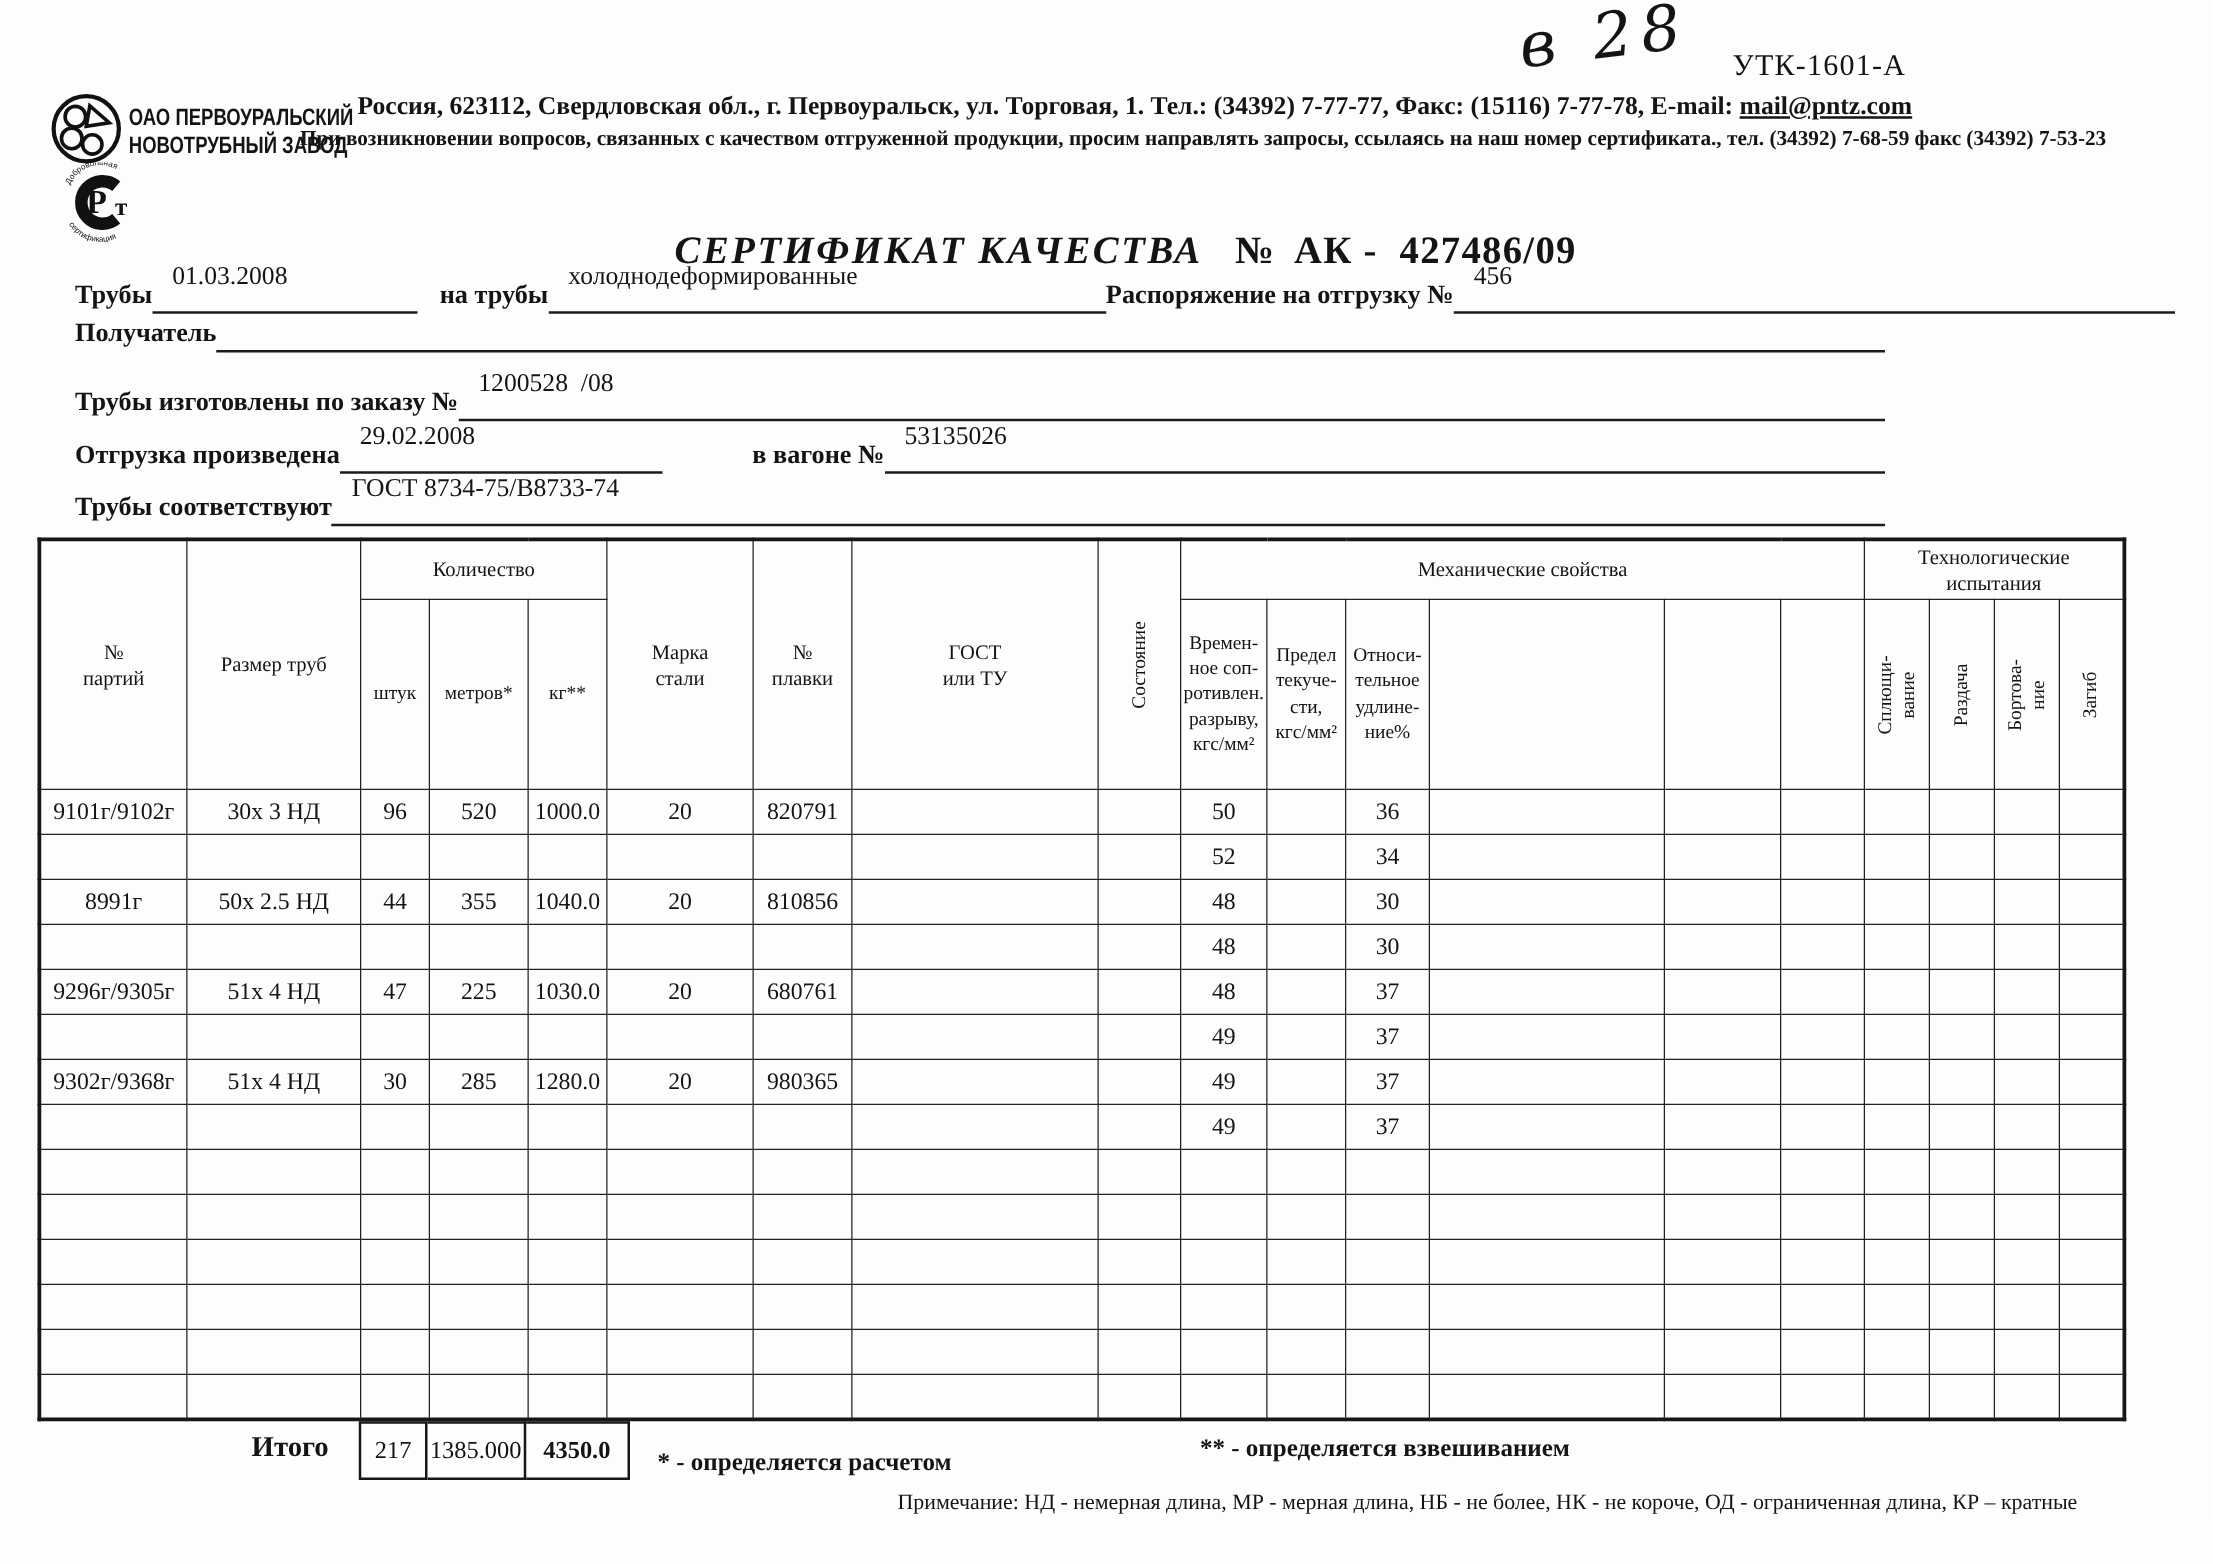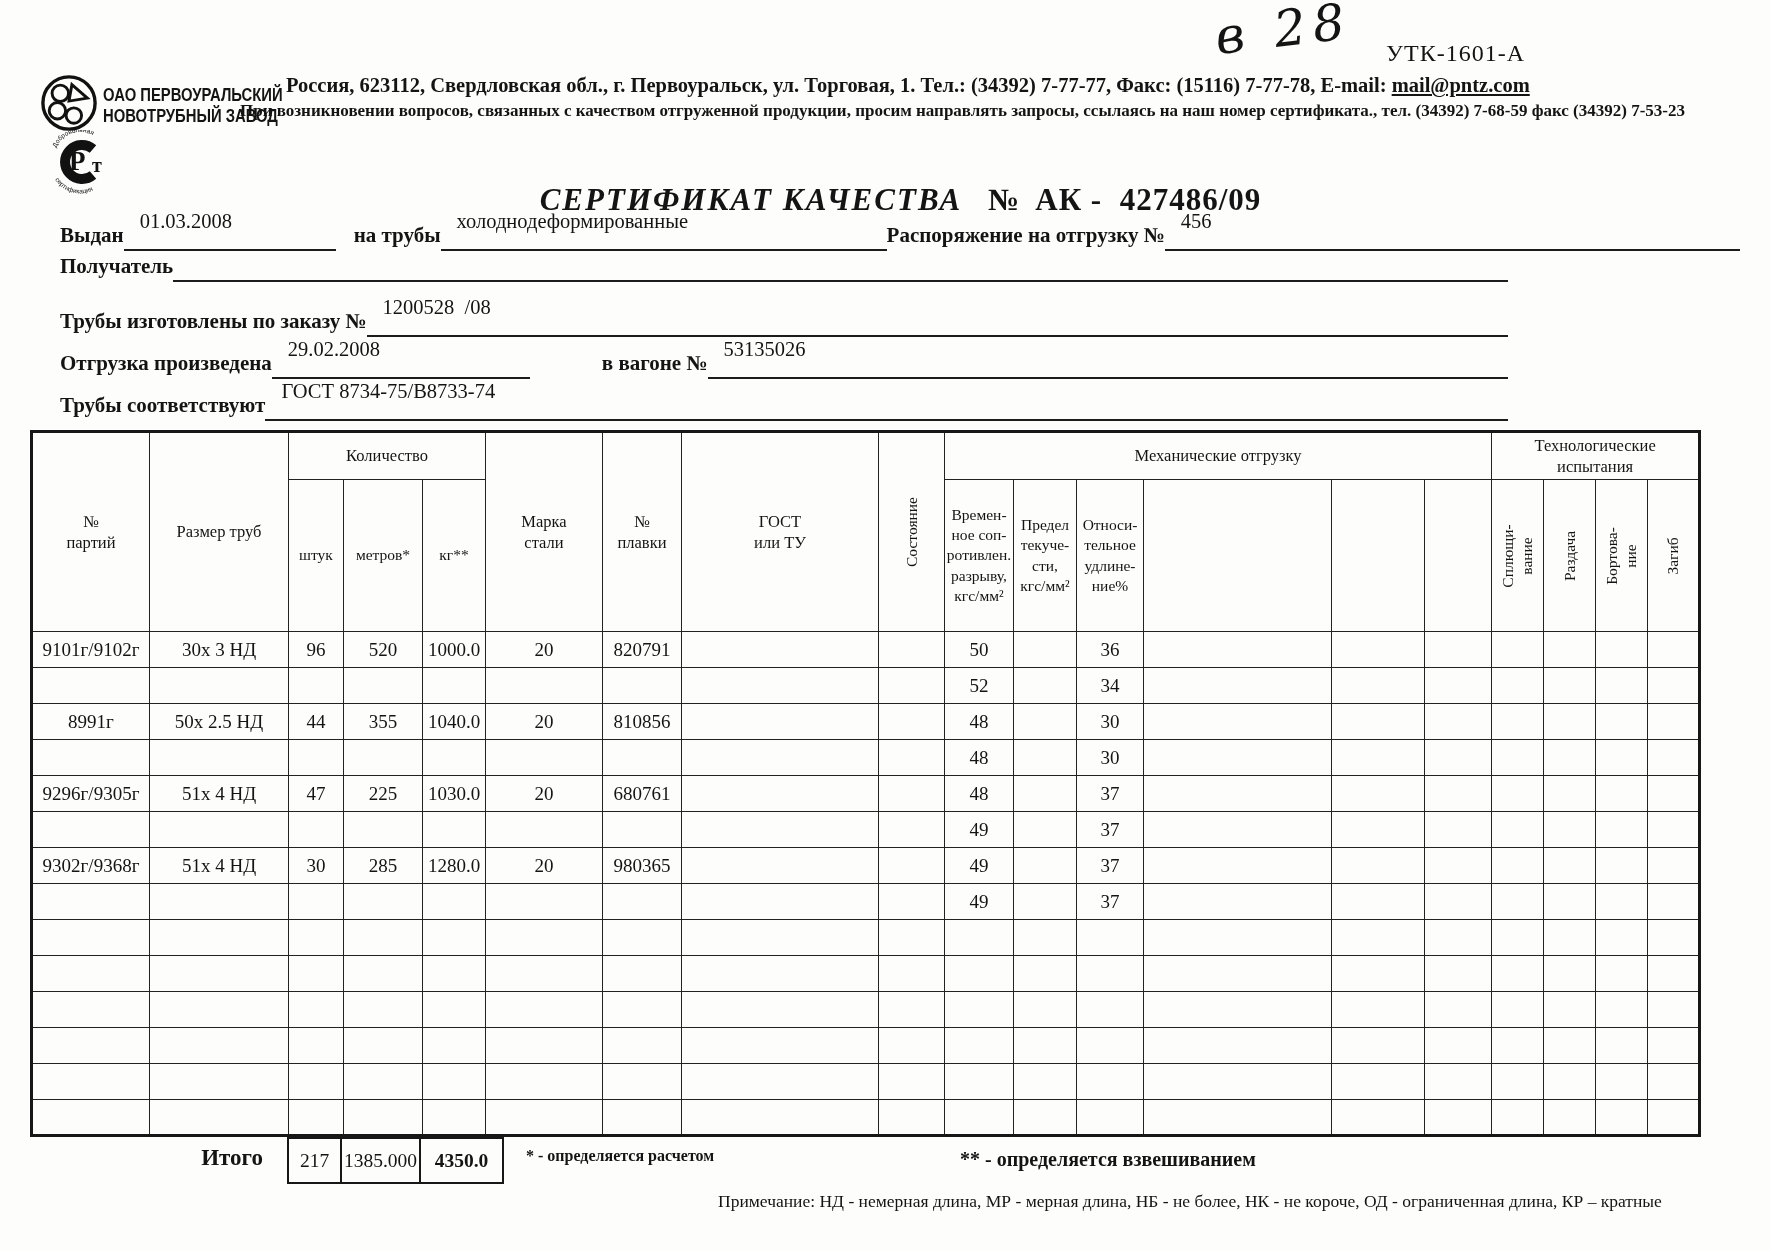--- a/index.html
+++ b/index.html
@@ -67,21 +67,21 @@
     position:absolute; top:50%; left:50%;
     transform:translate(-50%,-50%) rotate(-90deg);
     white-space:pre-line; font-size:15.5px; line-height:1.2; text-align:center; width:max-content;
   }
 
   
   .totals { position:absolute; left:30px; top:1137px; display:flex; align-items:stretch; }
   .tot-label { width:257px; text-align:right; padding:8px 24px 0 0; font-weight:bold; font-size:23px; }
   .tot-box { border:2.5px solid #171717; height:47px; display:flex; align-items:center; justify-content:center; font-size:19.5px; }
   .tb1 { width:55px; } .tb2 { width:79px; border-left:none; } .tb3 { width:83px; border-left:none;font-weight:bold; }
-  .foot1 { margin-left:22px; font-weight:bold; font-size:16px; padding-top:10px; }
+  .foot1 { margin-left:22px; font-weight:bold; font-size:20px; padding-top:22px; }
   .foot2 { position:absolute; left:960px; top:1148px; font-weight:bold; font-size:20px; }
   .note { position:absolute; left:718px; top:1191px; font-size:17.5px;text-align:right; }
 </style>
 </head>
 <body>
 
 <div class="page">
 
   <div class="hand">в 28</div>
   <div class="formcode">УТК-1601-А</div>
@@ -117,21 +117,21 @@
       <text x="46" y="42" font-family="Liberation Serif, serif" font-size="20" font-weight="bold" fill="#111">т</text>
       <text font-size="6.5" font-family="Liberation Sans, sans-serif" fill="#111"><textPath href="#arcBot" startOffset="8">сертификация</textPath></text>
     </svg>
   </div>
 
   <div class="title">
     <span class="tlabel">СЕРТИФИКАТ КАЧЕСТВА</span><span class="tnumsign">№</span><span class="tnum">АК -  427486/09</span>
   </div>
 
   <div class="fline lineA">
-    <span class="flab">Выдан</span>
+    <span class="flab">Трубы</span>
     <span class="fval" style="width:212px;">01.03.2008</span>
     <span class="flab" style="margin-left:18px;">на трубы</span>
     <span class="fval" style="width:446px;">холоднодеформированные</span>
     <span class="flab" style="">Распоряжение на отгрузку №</span>
     <span class="fval" style="flex:1;">456</span>
   </div>
 
   <div class="fline lineB">
     <span class="flab">Получатель</span>
     <span class="fval" style="flex:1;"></span>
@@ -182,21 +182,21 @@
 партий</th>
         <th class="big" rowspan="2">Размер труб</th>
         <th class="big" colspan="3">Количество</th>
         <th class="big" rowspan="2">Марка
 стали</th>
         <th class="big" rowspan="2">№
 плавки</th>
         <th class="big" rowspan="2">ГОСТ
 или ТУ</th>
         <th class="vert" rowspan="2"><div class="vrot">Состояние</div></th>
-        <th class="big" colspan="6">Механические отгрузку</th>
+        <th class="big" colspan="6">Механические свойства</th>
         <th class="big" colspan="4">Технологические
 испытания</th>
       </tr>
       <tr class="h2">
         <th>штук</th>
         <th>метров*</th>
         <th>кг**</th>
         <th>Времен-
 ное соп-
 ротивлен.

